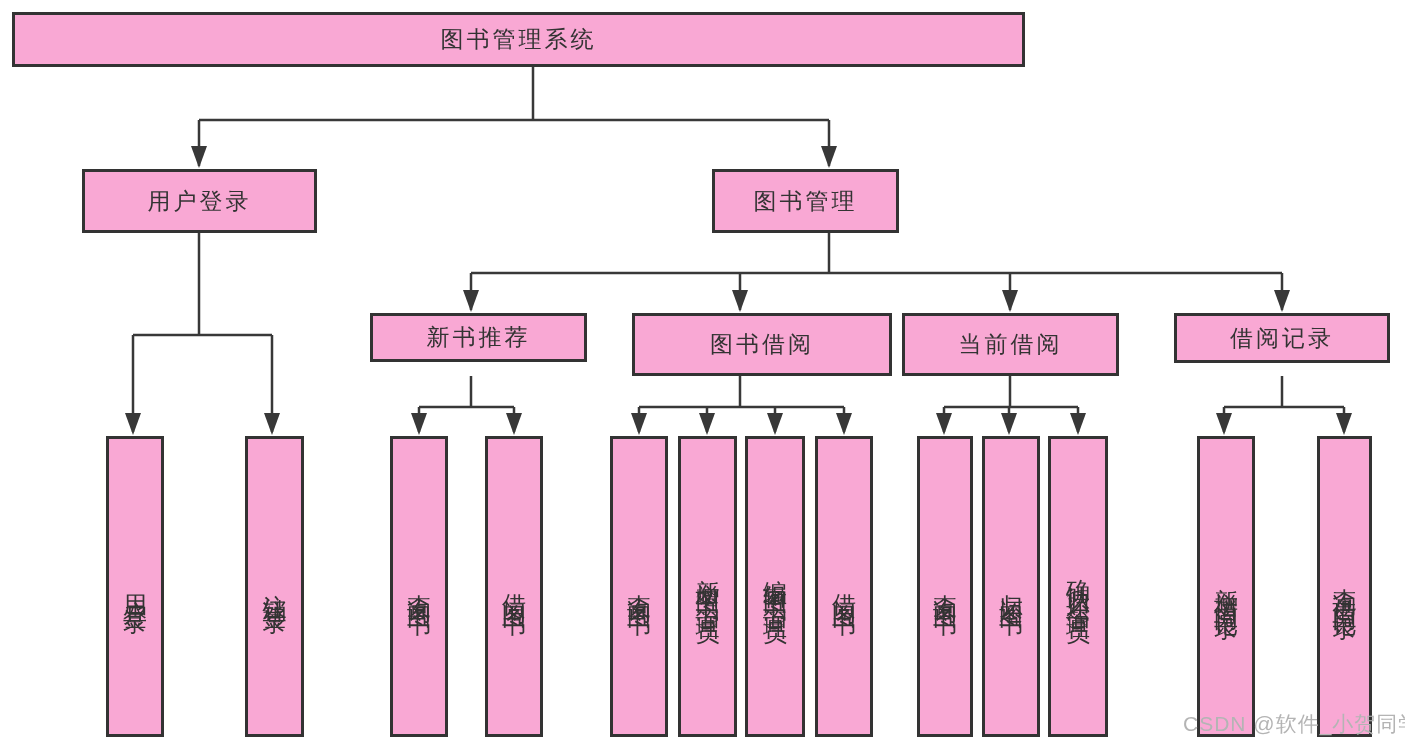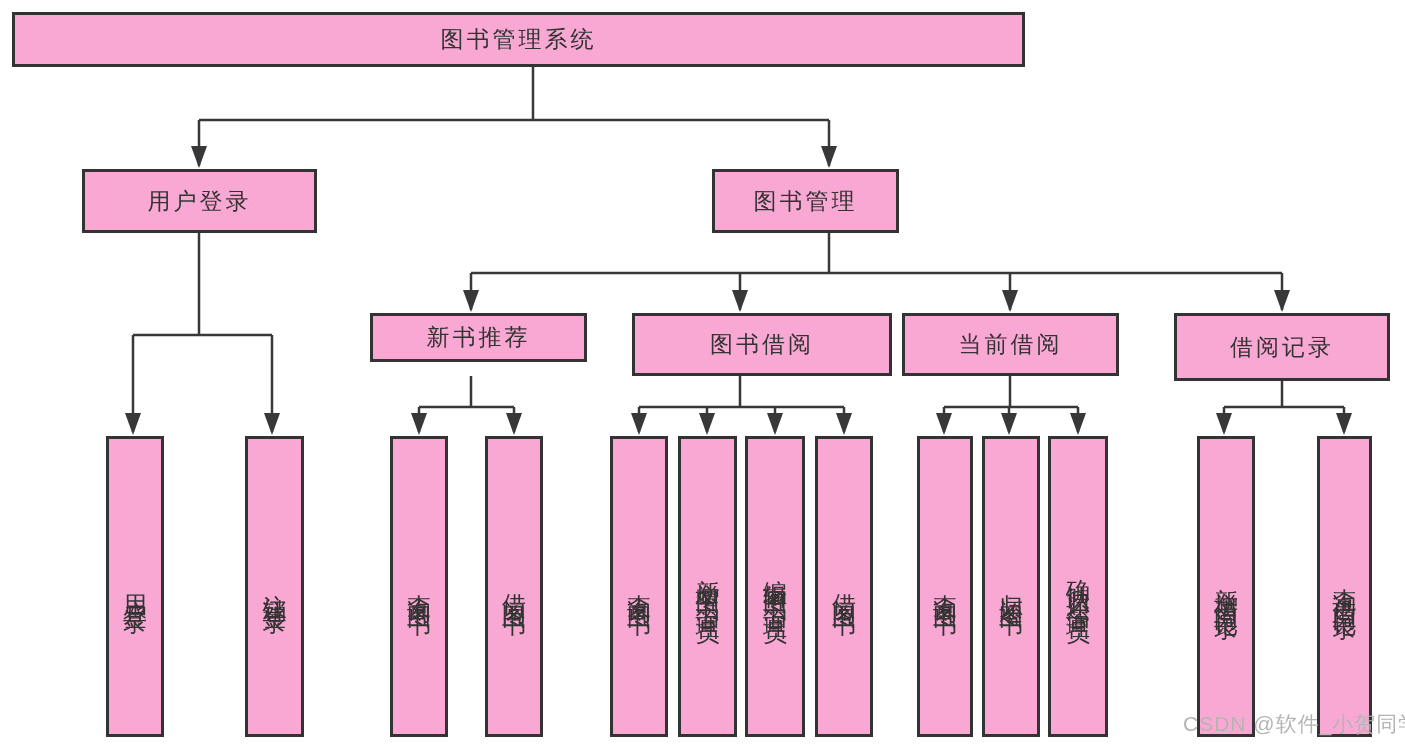--- a/index.html
+++ b/index.html
@@ -99,21 +99,21 @@
 
   <div class="box" style="left:363px; top:313px; width:217px; height:49px;margin-left:7px;">
     <span>新书推荐</span>
   </div>
   <div class="box" style="left:632px; top:313px; width:260px; height:63px;">
     <span>图书借阅</span>
   </div>
   <div class="box" style="left:902px; top:313px; width:217px; height:63px;">
     <span>当前借阅</span>
   </div>
-  <div class="box" style="left:1174px; top:313px; width:216px; height:68px;">
+  <div class="box" style="left:1174px; top:313px; width:216px; height:50px;">
     <span>借阅记录</span>
   </div>
 
   <div class="box vbox" style="left:106px; top:436px; width:58px; height:301px;">
     <span>用户登录</span>
   </div>
   <div class="box vbox" style="left:245px; top:436px; width:59px; height:301px;">
     <span>注销登录</span>
   </div>
 

